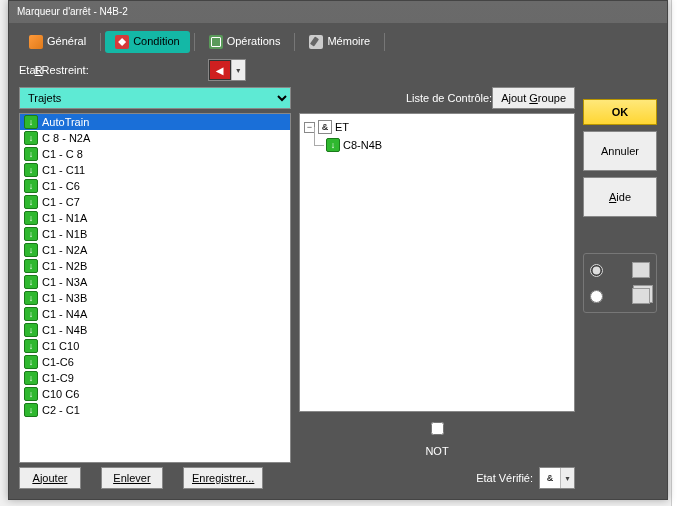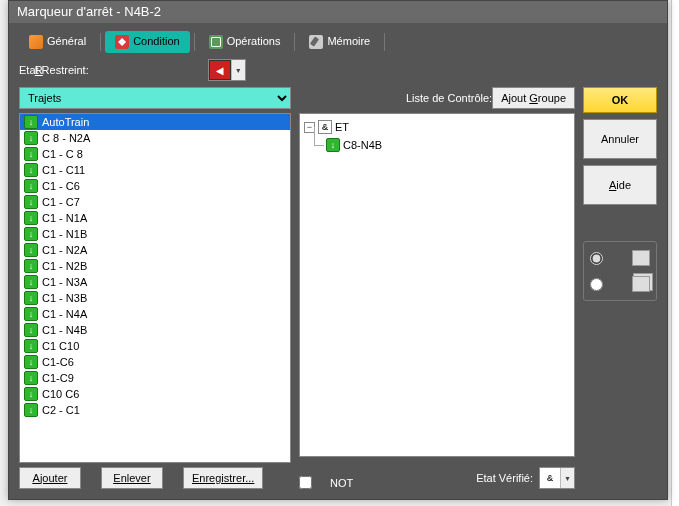--- a/index.html
+++ b/index.html
@@ -1,54 +1,54 @@
 <!DOCTYPE html>
 <html><head>
 <meta charset="utf-8">
 <style>
   * { box-sizing: border-box; margin: 0; padding: 0; font-family: "Segoe UI", Tahoma, sans-serif; font-size: 11px; }
   body { background: #f0f0f0; width: 679px; height: 506px; overflow: hidden; }
   .window { position: absolute; left: 8px; top: 0; width: 660px; height: 500px; background: linear-gradient(#6a6a6a,#555); border: 1px solid #444; box-shadow: 0 0 8px rgba(0,0,0,.3); display: flex; flex-direction: column; }
-  .titlebar { height: 22px; line-height: 22px; color: #fff; padding: 0 8px; font-size: 13px; }
+  .titlebar { height: 22px; line-height: 22px; color: #fff; padding: 0 8px; font-size: 10px; }
   .client { flex: 1; background: #555; padding: 8px 10px 10px; display: flex; flex-direction: column; gap: 6px; }
   .tabs { display: flex; gap: 4px; align-items: center; }
   .tab { display: flex; gap: 4px; padding: 4px 10px; color: #fff; border-radius: 3px; cursor: pointer; }
   .tab.active { background: #14b8a6; color: #000; }
   .tab .ticon { width: 14px; height: 14px; display: inline-block; }
   .tab-sep { width: 1px; height: 18px; background: #777; }
   .row { display: flex; align-items: center; gap: 8px; }
   .lbl { color: #fff; }
   .state-btn { width: 22px; height: 20px; background: #cf2020; border: 1px solid #333; display: inline-flex; align-items: center; justify-content: center; color: #fff; font-size: 10px; }
   .state-wrap { display: flex; align-items: center; background: #eee; border: 1px solid #888; }
   .state-dd { width: 14px; height: 20px; background: #eee; border-left: 1px solid #bbb; display: flex; align-items: center; justify-content: center; color: #444; font-size: 8px; }
   .main { display: flex; gap: 8px; flex: 1; min-height: 0; }
   .leftcol { width: 272px; display: flex; flex-direction: column; gap: 4px; }
   .midcol { flex: 1; display: flex; flex-direction: column; gap: 4px; }
-  .rightcol { width: 74px; display: flex; flex-direction: column; gap: 6px; align-items: stretch; }
+  .rightcol { width: 74px; display: flex; flex-direction: column; gap: 6px; align-items: stretch; margin-top: 12px; }
   select.combo { width: 100%; height: 22px; background: #5eead4; border: 1px solid #888; padding: 0 4px; }
   .listwrap { flex: 1; background: #fff; border: 1px solid #888; position: relative; display: flex; min-height: 0; }
   .list { flex: 1; overflow-y: scroll; overflow-x: hidden; }
   .list::-webkit-scrollbar { width: 16px; }
   .list::-webkit-scrollbar-track { background: #e8e8e8; border-left: 1px solid #ccc; }
   .list::-webkit-scrollbar-thumb { background: #cfcfcf; border: 1px solid #aaa; }
   .litem { display: flex; align-items: center; gap: 4px; padding: 1px 4px; height: 16px; cursor: pointer; }
   .litem.selected { background: #1a6fd8; color: #fff; }
   .gicon { width: 14px; height: 14px; background: #2fb82f; border: 1px solid #1a7a1a; border-radius: 2px; display: inline-flex; align-items: center; justify-content: center; color: #fff; font-size: 9px; line-height: 1; flex-shrink: 0; }
   .gicon::after { content: "↓"; font-size: 9px; }
   .btnrow { display: flex; gap: 20px; text-decoration: underline; }
   .btn { height: 22px; background: #eee; border: 1px solid #888; padding: 0 8px; cursor: pointer; min-width: 62px; color: #000; }
   .midhead { display: flex; align-items: center; justify-content: flex-end; height: 22px; }
   .tree { flex: 1; background: #fff; border: 1px solid #888; padding: 4px; overflow: auto; }
   .tnode { display: flex; align-items: center; gap: 3px; height: 18px; }
   .expb { width: 11px; height: 11px; border: 1px solid #888; background: #fff; display: inline-flex; align-items: center; justify-content: center; font-size: 9px; color: #444; cursor: pointer; }
   .andicon { width: 14px; height: 14px; background: #fff; border: 1px solid #888; display: inline-flex; align-items: center; justify-content: center; font-size: 9px; font-weight: bold; color: #333; }
   .tchild { margin-left: 22px; position: relative; }
   .tchild::before { content:""; position:absolute; left:-12px; top:-9px; width:1px; height:18px; background:#aaa; }
   .tchild::after { content:""; position:absolute; left:-12px; top:9px; width:10px; height:1px; background:#aaa; }
-  .botrow { display: flex; align-items: flex-end; gap: 18px; padding-top: 6px; }
+  .botrow { display: flex; align-items: center; gap: 10px; padding-top: 6px; flex-direction: column; }
   .chk { width: 13px; height: 13px; accent-color: #555; }
   .verif { display: flex; align-items: center; gap: 6px; margin-left: auto; }
   .verif-dd { display: flex; align-items: center; background: #eee; border: 1px solid #888; }
   .verif-box { width: 20px; height: 20px; background: #fff; display:flex; align-items:center; justify-content:center; }
   .ok { background: linear-gradient(#ffe87a,#ffd633); border: 1px solid #b89500; font-weight: bold; height: 26px; }
   .sidebtn { height: 40px; background: #eee; border: 1px solid #888; cursor: pointer; }
   .radiobox { border: 1px solid #777; border-radius: 3px; padding: 8px 6px; display: flex; flex-direction: column; gap: 10px; margin-top: 30px; background: #555; }
   .radiobox .r { display: flex; align-items: center; justify-content: space-between; }
   .radiobox input[type=radio] { accent-color: #ddd; }
   .ricon { width: 18px; height: 16px; background: #ddd; border: 1px solid #999; display: inline-block; }

